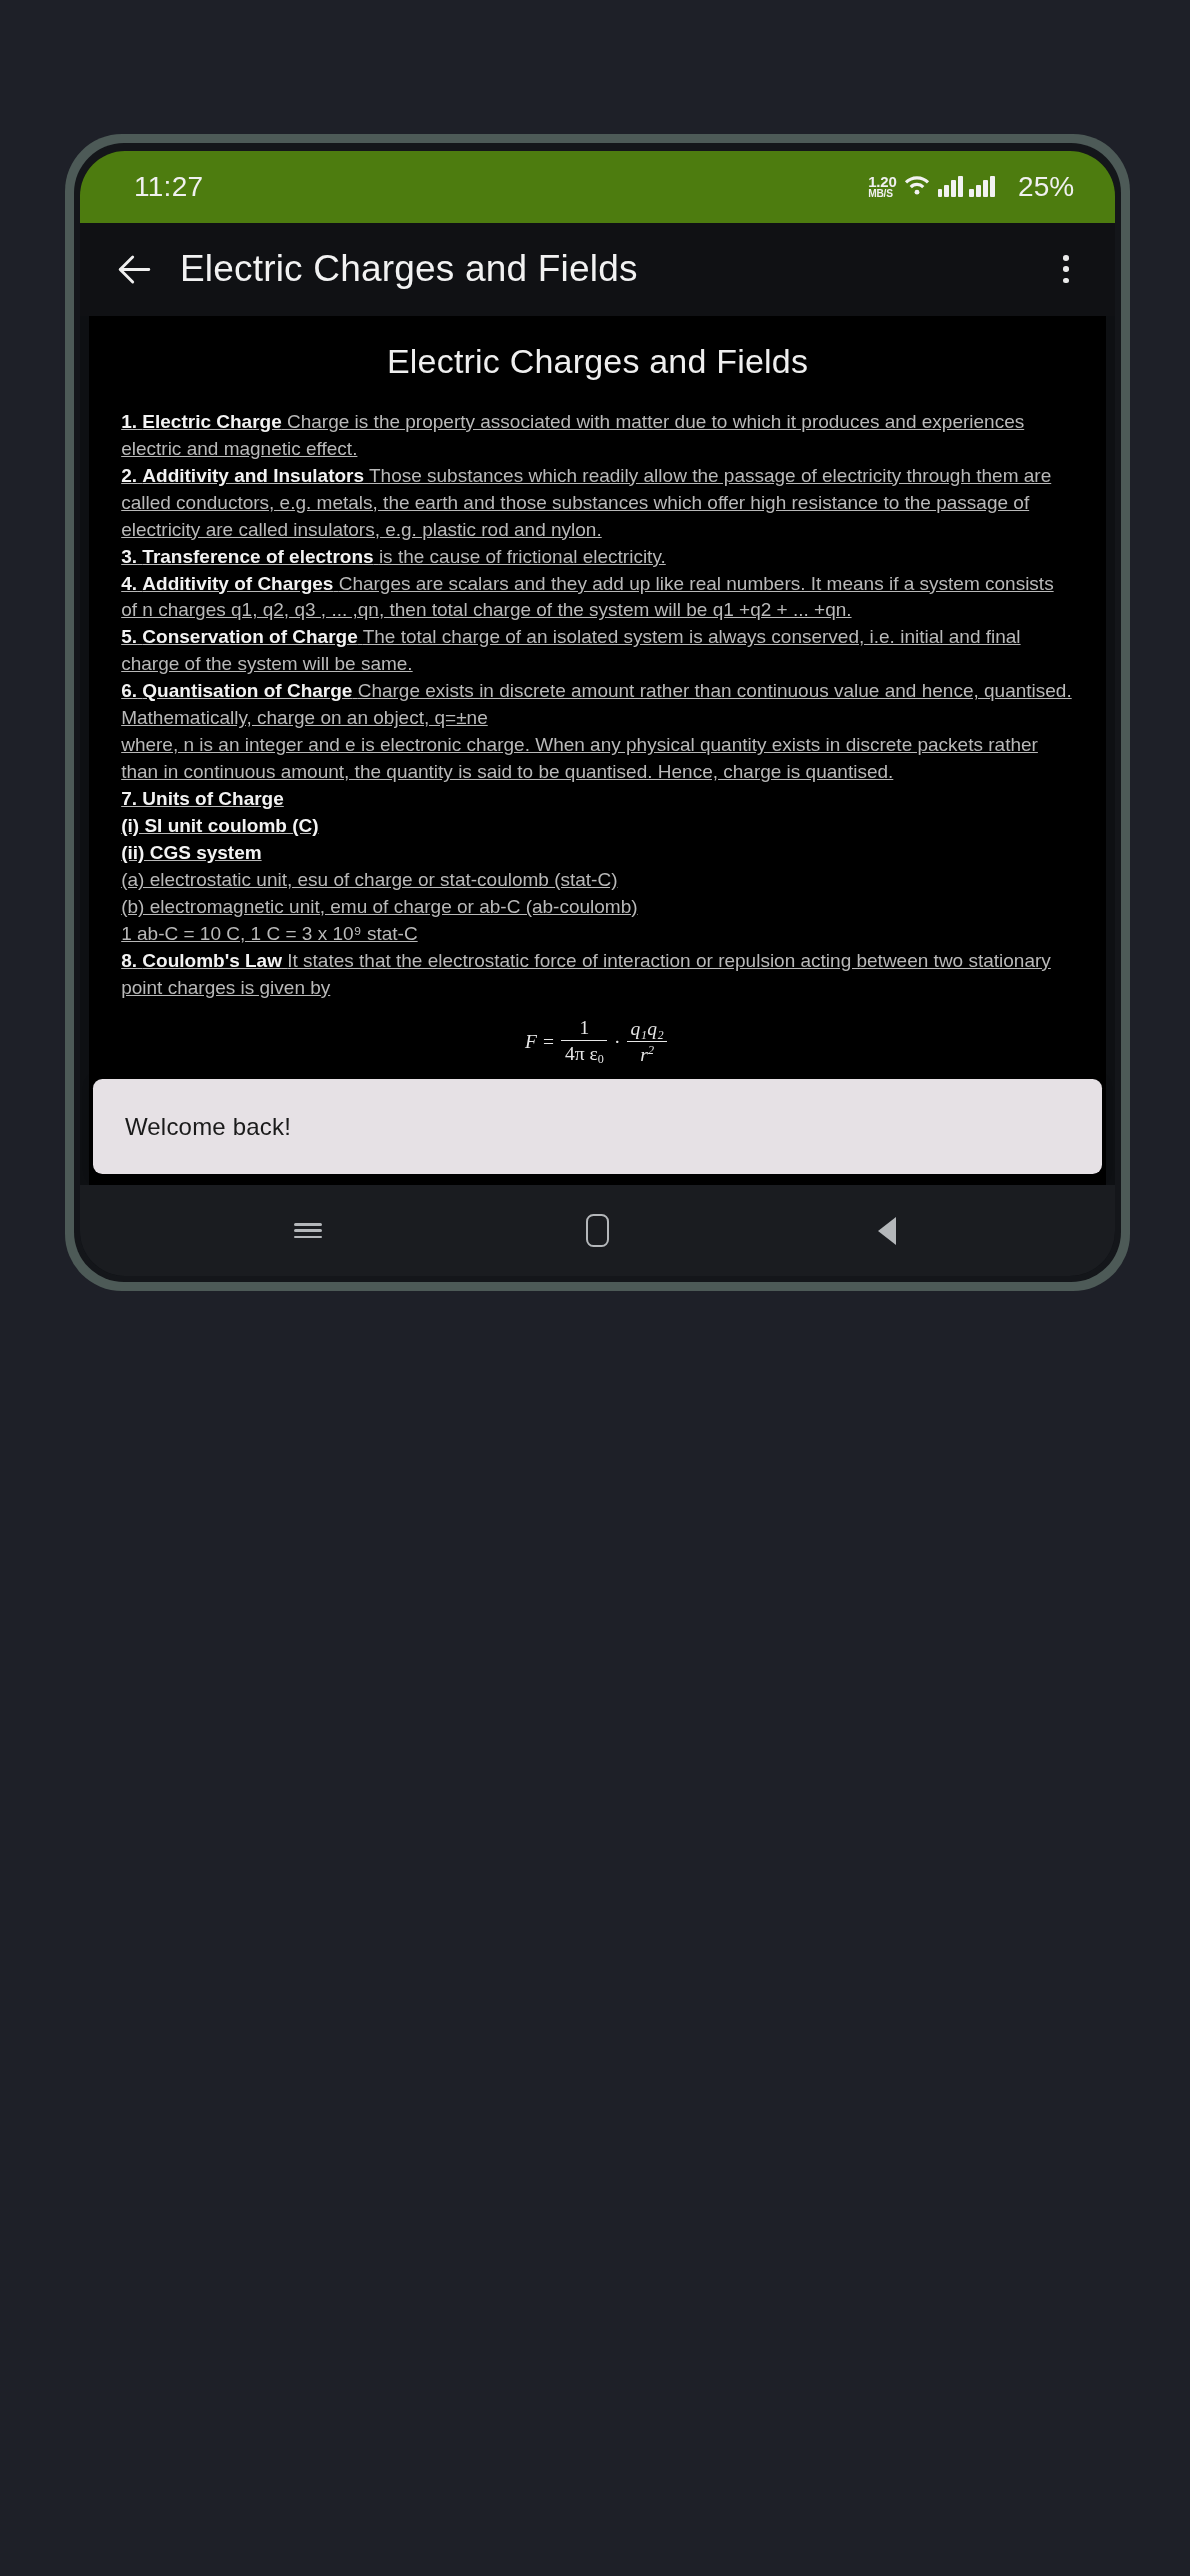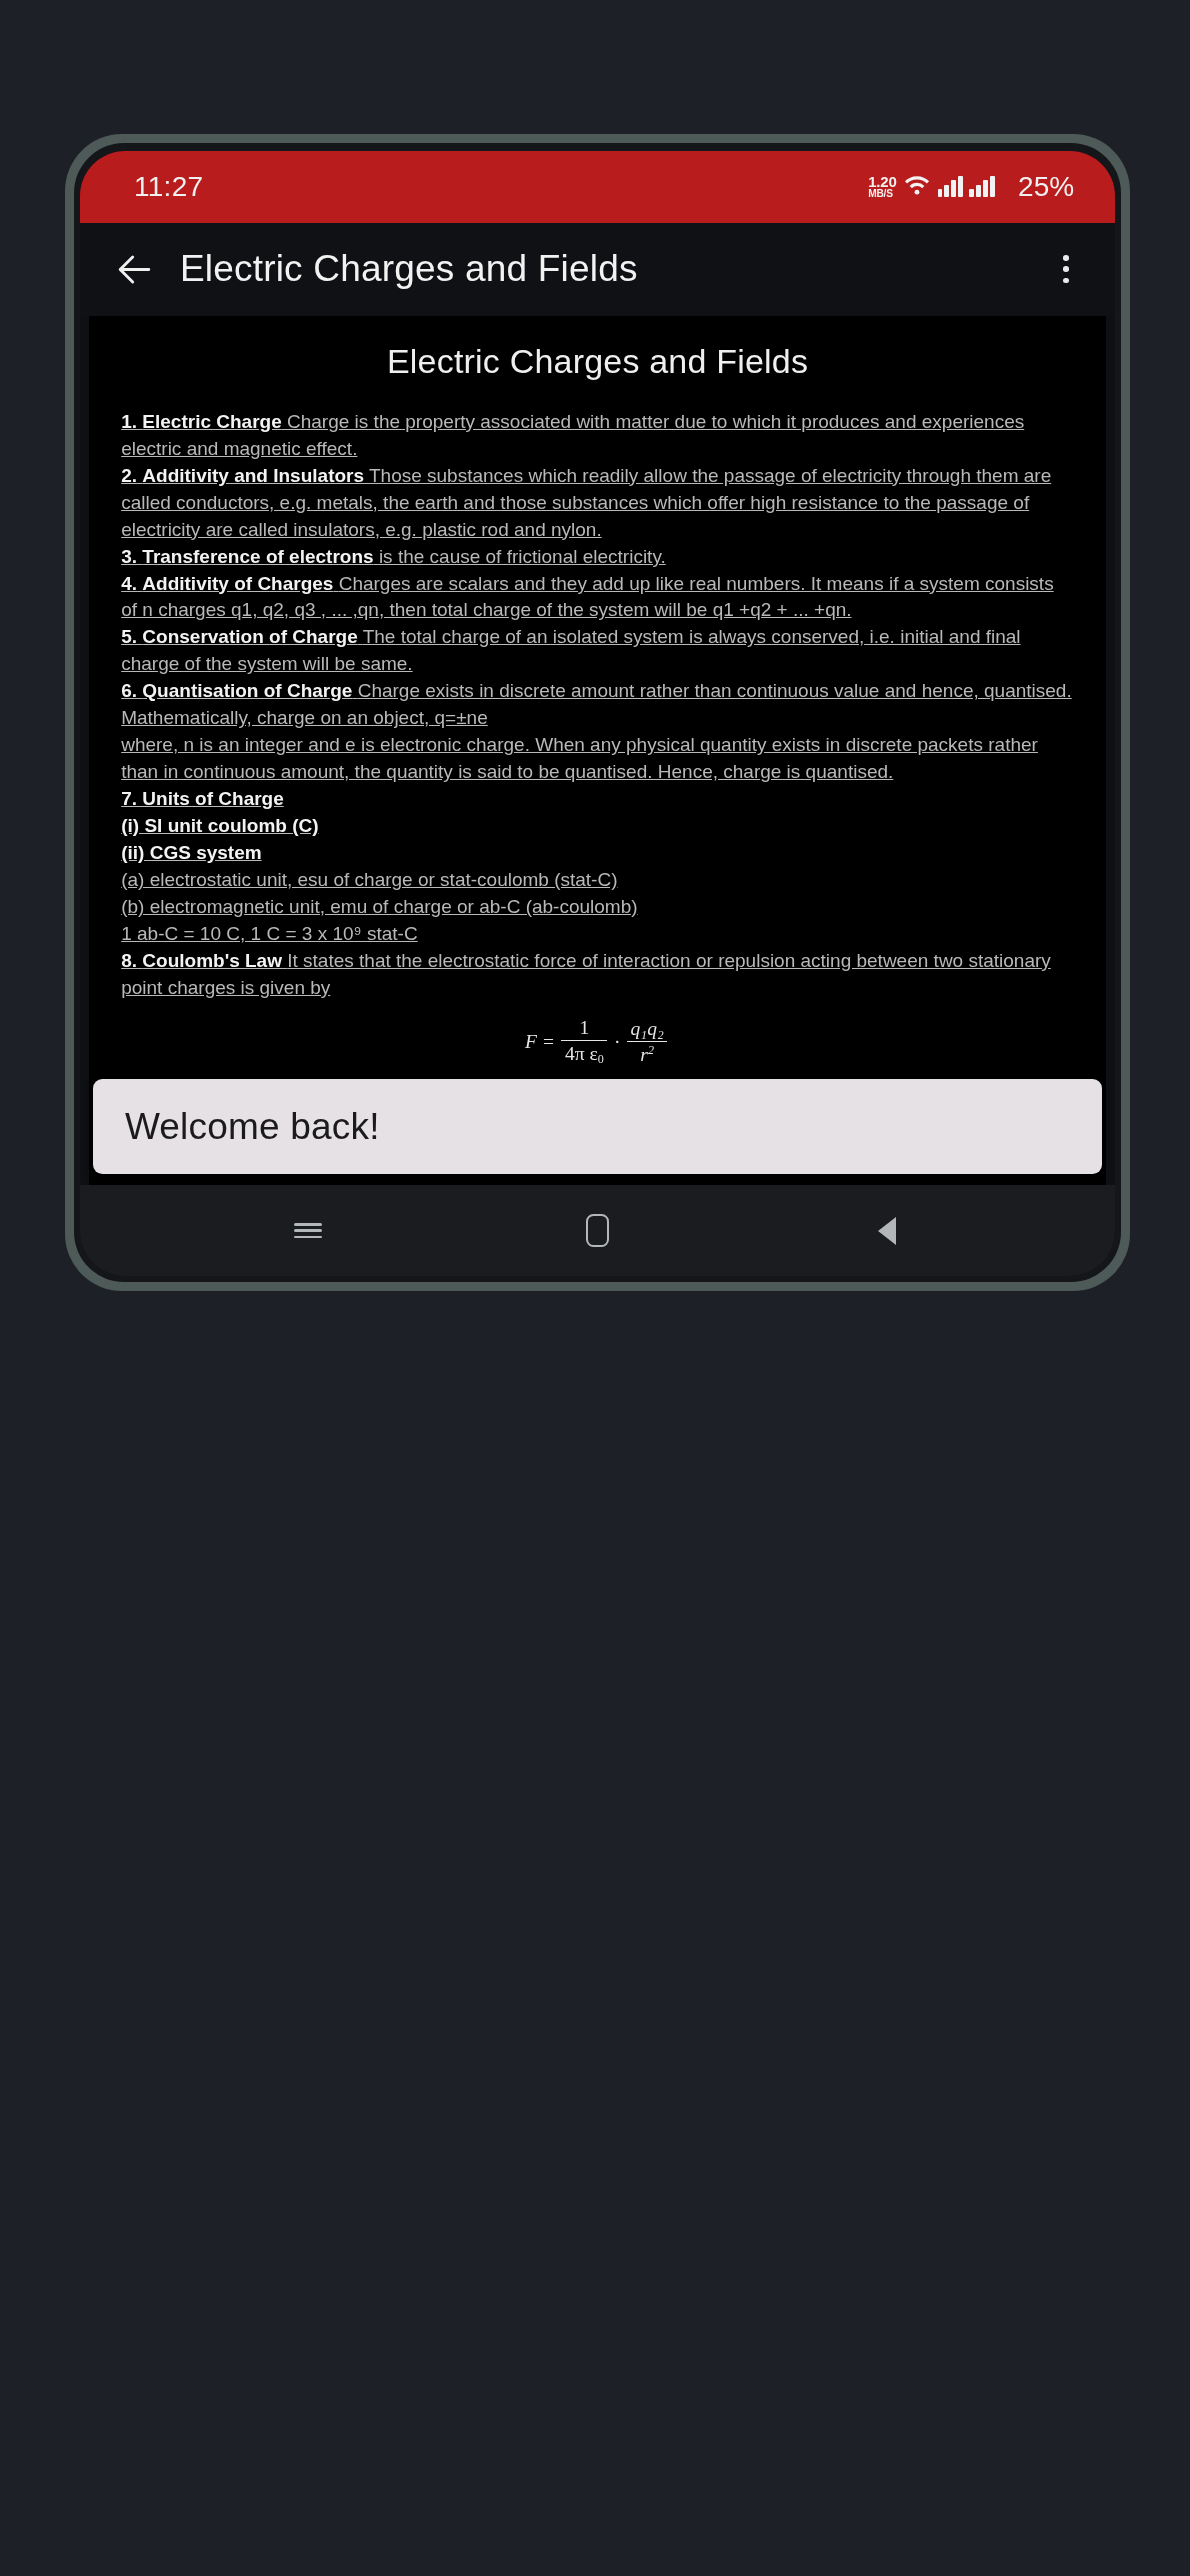--- a/index.html
+++ b/index.html
@@ -30,21 +30,21 @@
     width: 100%; height: 100%;
     border-radius: 45px;
     background: #0e1013;
     overflow: hidden;
   }
 
   
   #status-bar {
     position: absolute; left: 0; top: 0;
     width: 100%; height: 72px;
-    background: #b91c1c;
+    background: #4d7c0f;
     display: flex; align-items: center;
     padding: 0 41px 0 54px;
     color: #f0f0f0;
   }
   #status-time { font-size: 28px; letter-spacing: 0.3px; font-weight: 400; }
   #status-right {
     margin-left: auto;
     display: flex; align-items: center; gap: 6.5px;
   }
   .netspeed { display: flex; flex-direction: column; line-height: 1; }
@@ -142,21 +142,21 @@
     position: absolute;
     left: 13px; bottom: 102px;
     width: calc(100% - 26px);
     height: 95px;
     background: #e6e1e5;
     border-radius: 9.3px;
     display: flex; align-items: center;
     padding: 0 32px;
     box-shadow: 0 2.8px 9.3px rgba(0,0,0,.55);
   }
-  #snackbar-text { color: #1b1b1b; font-size: 37px; letter-spacing: 0.2px; text-align: center; }
+  #snackbar-text { color: #1b1b1b; font-size: 24px; letter-spacing: 0.2px; text-align: center; }
 
   
   #nav-bar {
     position: absolute; left: 0; bottom: 0;
     width: 100%; height: 91px;
     background: #1a1c20;
     display: flex; align-items: center; justify-content: space-around;
     padding: 0 83px;
   }
   .nav-btn { display: flex; align-items: center; justify-content: center; width: 83px; height: 56px; }

